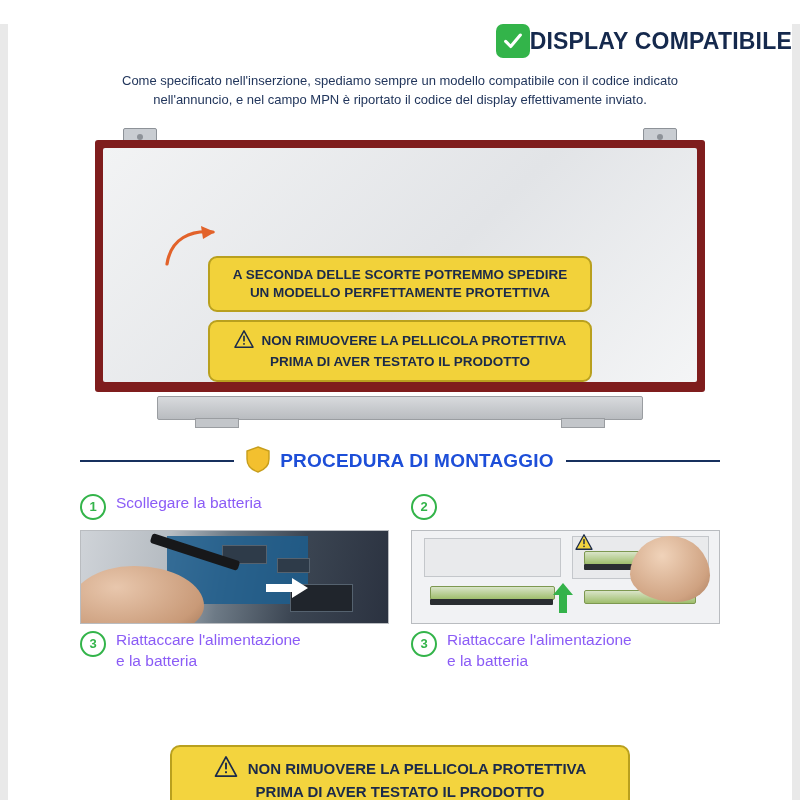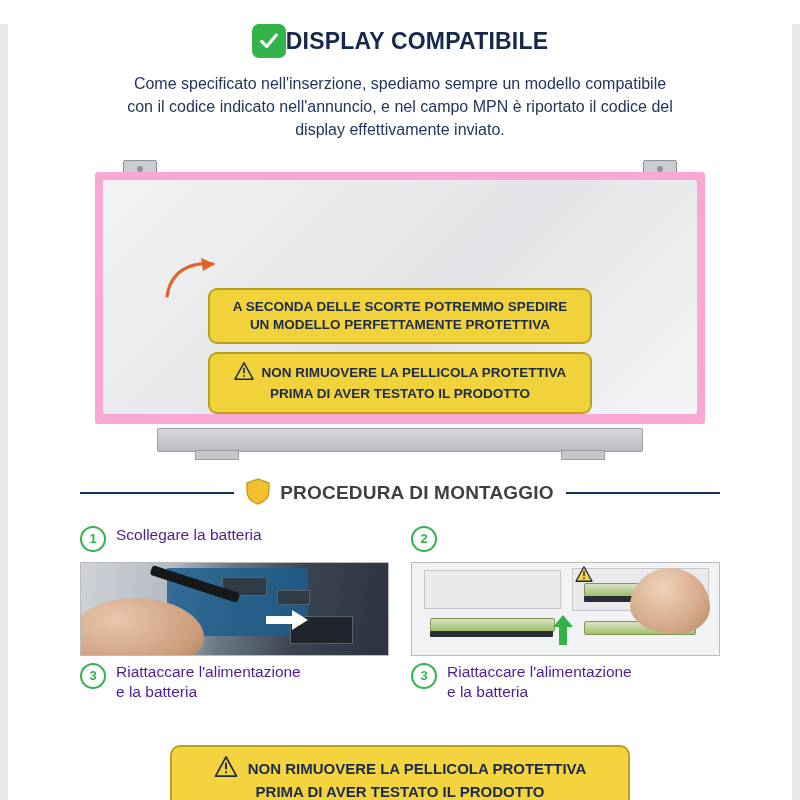--- a/index.html
+++ b/index.html
@@ -29,21 +29,21 @@
     width: 8px;
     background: #e9e9e9;
   }
   .side-rail.left { left: 0; }
   .side-rail.right { right: 0; }
 
   
   .header-row {
     display: flex;
     align-items: center;
-    justify-content: center;
+    justify-content: flex-end;
     gap: 0;
     margin-top: 24px;
   }
   .check-badge {
     width: 34px;
     height: 34px;
     border-radius: 7px;
     background: #33b44a;
     display: flex;
     align-items: center;
@@ -54,21 +54,21 @@
   .title {
     font-size: 23px;
     font-weight: bold;
     letter-spacing: 0.2px;
     color: #15294d;
   }
   .intro {
     margin: 14px auto 0;
     width: 560px;
     text-align: center;
-    font-size: 16px;
+    font-size: 13px;
     line-height: 1.45;
     color: #22365c;
   }
 
   
   .display-wrap {
     position: relative;
     margin: 18px auto 0;
     width: 630px;
     height: 300px;
@@ -95,21 +95,21 @@
   }
   .bracket.left { left: 38px; }
   .bracket.right { right: 38px; }
 
   .panel {
     position: absolute;
     top: 12px;
     left: 10px;
     right: 10px;
     height: 252px;
-    background: #f9a8d4;
+    background: #7f1d1d;
     border-radius: 3px;
     padding: 8px 8px 10px 8px;
     box-sizing: border-box;
   }
   .screen {
     width: 100%;
     height: 100%;
     background: linear-gradient(135deg, #f2f3f4 0%, #e2e4e7 55%, #f4f5f6 100%);
     border-radius: 2px;
     position: relative;
@@ -189,21 +189,21 @@
   }
   .shield-title {
     display: flex;
     align-items: center;
     gap: 10px;
   }
   .shield-title h2 {
     margin: 0;
     font-size: 19px;
     font-weight: bold;
-    color: #404040;
+    color: #1d4ed8;
     letter-spacing: 0.2px;
   }
 
   
   .steps {
     width: 640px;
     margin: 16px auto 0;
     display: grid;
     grid-template-columns: 1fr 1fr;
     column-gap: 22px;
@@ -224,21 +224,21 @@
     font-weight: bold;
     font-size: 13px;
     display: flex;
     align-items: center;
     justify-content: center;
     margin-top: 1px;
   }
   .step-text {
     font-size: 15.5px;
     line-height: 1.35;
-    color: #4c1d95;
+    color: #8b5cf6;
   }
   .photo {
     height: 92px;
     border: 1px solid #b9bcc0;
     position: relative;
     overflow: hidden;
     margin-top: 4px;
   }
   .photo.motherboard {
     background: linear-gradient(100deg, #cfd3d8 0%, #b6bcc2 28%, #6d7a86 46%, #3b4552 70%, #2b3240 100%);

